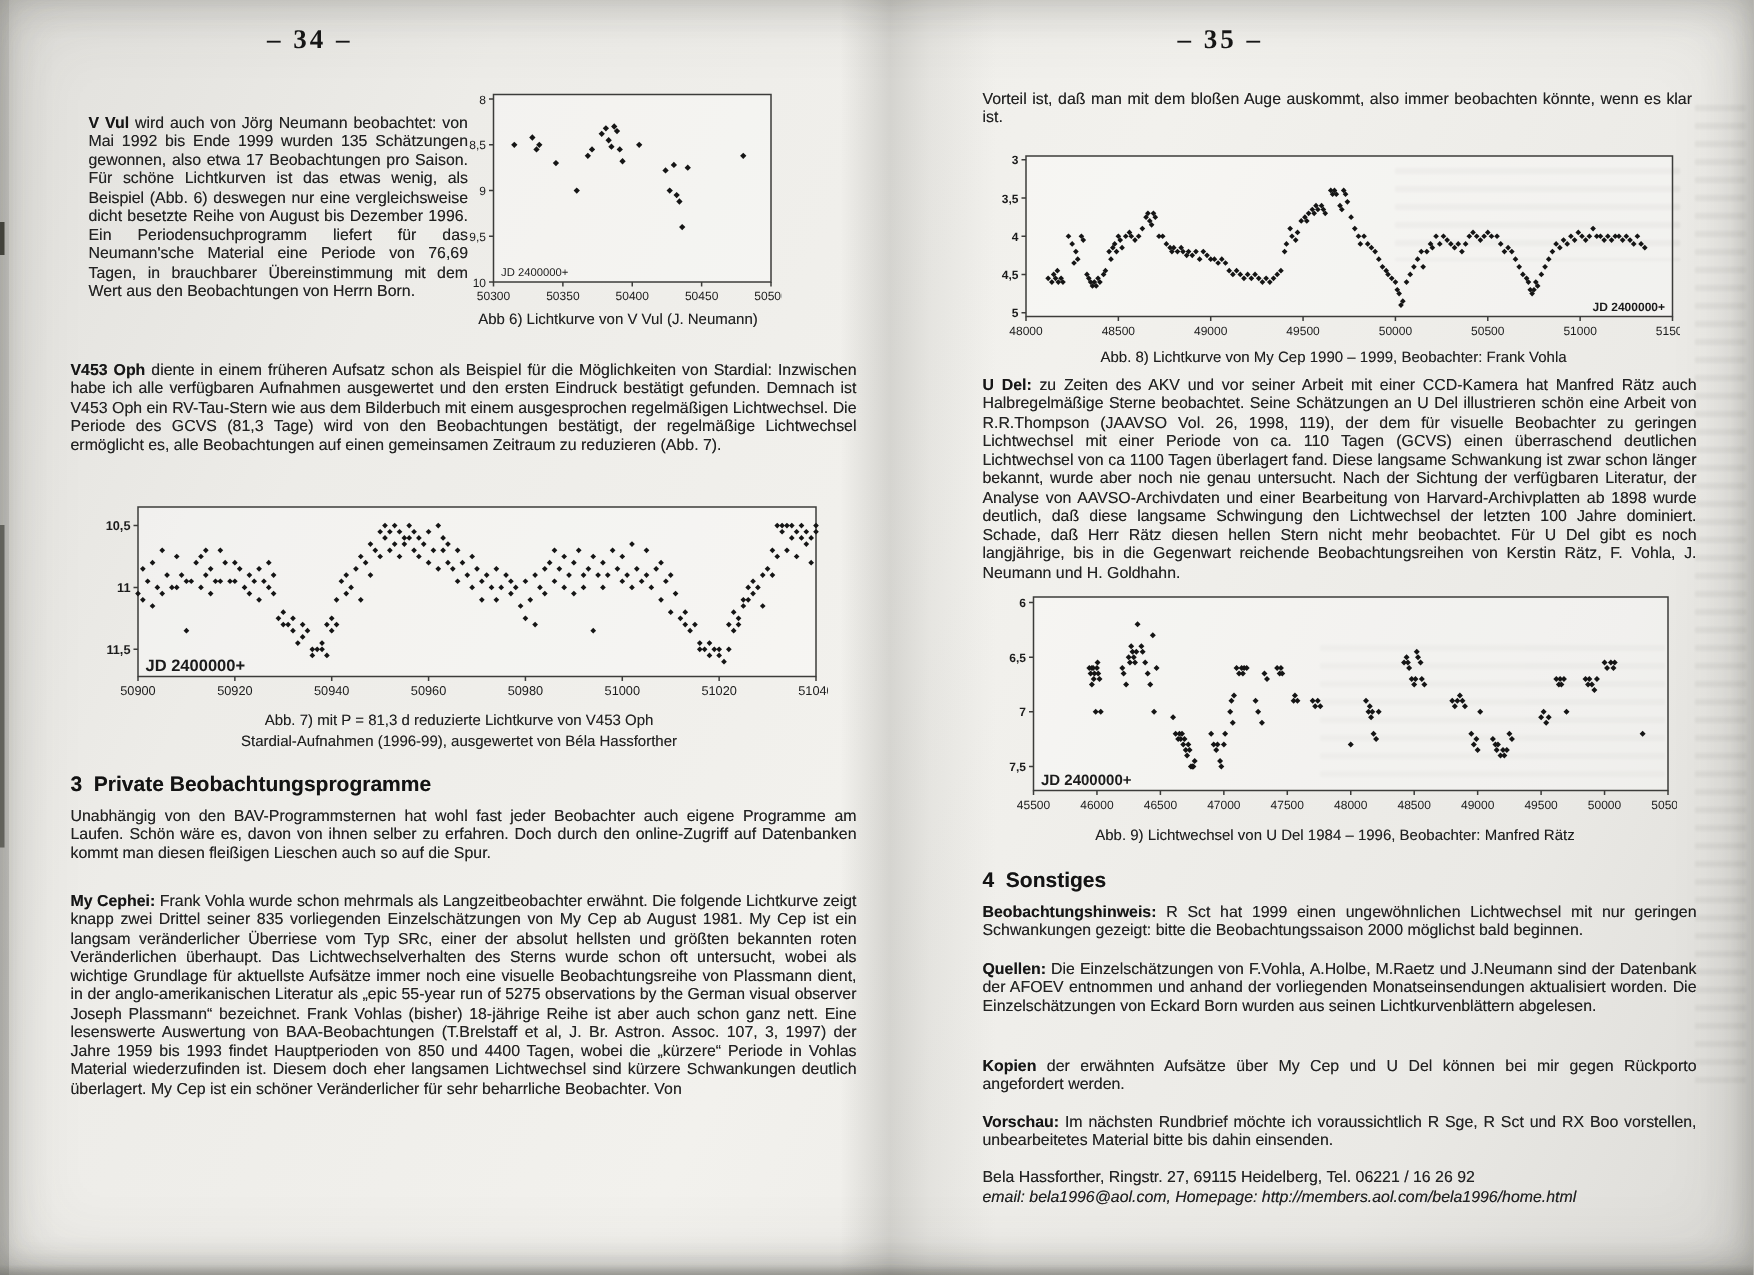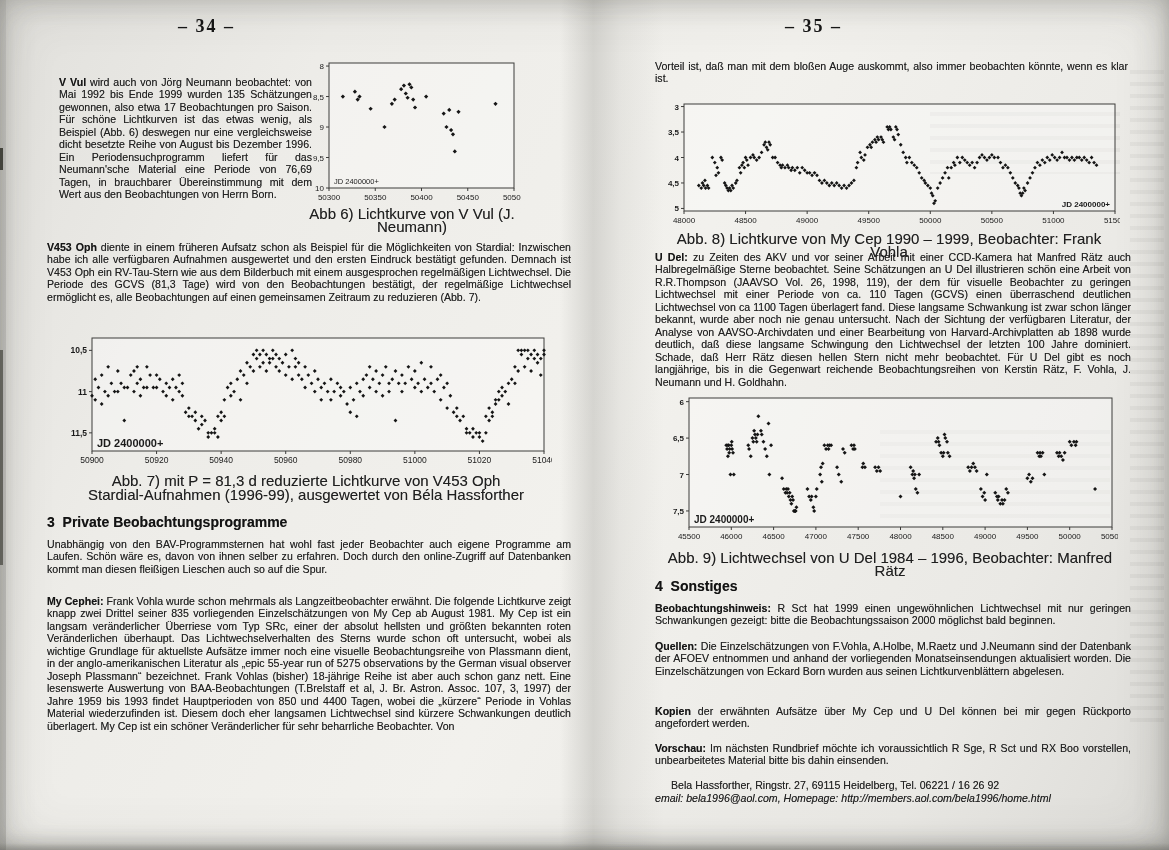--- a/index.html
+++ b/index.html
@@ -8,21 +8,21 @@
     background:linear-gradient(115deg,#e1e0dc 0%,#edece8 22%,#f2f1ed 52%,#eae9e5 82%,#dcdbd7 100%);
     font-family:"Liberation Sans","DejaVu Sans",sans-serif;color:#1e1e1e;
   }
   .scan::after{
     content:"";position:absolute;inset:0;pointer-events:none;
     box-shadow:inset 0 0 55px rgba(70,70,64,.16), inset 10px 0 28px rgba(70,70,64,.12), inset -10px 0 28px rgba(70,70,64,.14), inset 0 -8px 14px rgba(70,70,64,.18);
   }
   .block{position:absolute;}
   .body-text{font-size:10.6px;line-height:12.45px;text-align:justify;color:#222;text-shadow:0 0 .35px rgba(34,34,34,.55);}
   .lead{font-weight:700;color:#161616;}
-  .caption{font-size:15px;line-height:13px;text-align:center;color:#1f1f1f;text-shadow:0 0 .35px rgba(34,34,34,.45);}
+  .caption{font-size:10px;line-height:13px;text-align:center;color:#1f1f1f;text-shadow:0 0 .35px rgba(34,34,34,.45);}
   .pagenum{font-family:"Liberation Serif","DejaVu Serif",serif;font-weight:700;font-size:18px;letter-spacing:2px;text-align:left;color:#161616;}
   .heading{font-size:14px;font-weight:700;color:#131313;white-space:pre-wrap;text-shadow:0 0 .3px rgba(20,20,20,.5);}
   .chart{position:absolute;}
   .chart svg text{font-family:"Liberation Sans","DejaVu Sans",sans-serif;fill:#1b1b1b;}
   .gutter{position:absolute;left:560px;top:0;width:104px;height:850px;pointer-events:none;
     background:linear-gradient(90deg,rgba(100,100,94,0) 0%,rgba(100,100,94,.20) 32%,rgba(125,125,119,.10) 58%,rgba(100,100,94,0) 100%);}
   .edge-soft{position:absolute;left:0;top:0;width:6px;height:850px;background:linear-gradient(180deg,#c7c6c2,#b2b1ad);opacity:.55;}
   .edge-mark{position:absolute;left:0;width:3px;background:#45453f;}
   .bottom-strip{position:absolute;left:0;top:843px;width:1169px;height:7px;background:linear-gradient(180deg,rgba(120,120,114,0),rgba(105,105,99,.35));}
   .ghost{position:absolute;opacity:.09;filter:blur(.7px);pointer-events:none;
@@ -795,16 +795,16 @@
   <p class="block body-text" style="left:655px;top:640px;width:476px;margin:0;">
     <b class="lead">Quellen:</b>
     <span>Die Einzelschätzungen von F.Vohla, A.Holbe, M.Raetz und J.Neumann sind der Datenbank der AFOEV entnommen und anhand der vorliegenden Monatseinsendungen aktualisiert worden. Die Einzelschätzungen von Eckard Born wurden aus seinen Lichtkurvenblättern abgelesen.</span>
   </p>
 
   <p class="block body-text" style="left:655px;top:742px;width:476px;margin:0;">
     <b class="lead">Vorschau:</b>
     <span>Im nächsten Rundbrief möchte ich voraussichtlich R Sge, R Sct und RX Boo vorstellen, unbearbeitetes Material bitte bis dahin einsenden.</span>
   </p>
 
-  <div class="block body-text" style="left:671px;top:779px;width:476px;text-align:left;">Bela Hassforther, Ringstr. 27, 69115 Heidelberg, Tel. 06221 / 16 26 92</div>
+  <div class="block body-text" style="left:655px;top:779px;width:476px;text-align:left;">Bela Hassforther, Ringstr. 27, 69115 Heidelberg, Tel. 06221 / 16 26 92</div>
   <div class="block body-text" style="left:655px;top:792px;width:476px;text-align:left;font-style:italic;">email: bela1996@aol.com, Homepage: http://members.aol.com/bela1996/home.html</div>
 
 </div>
 
 </body></html>

